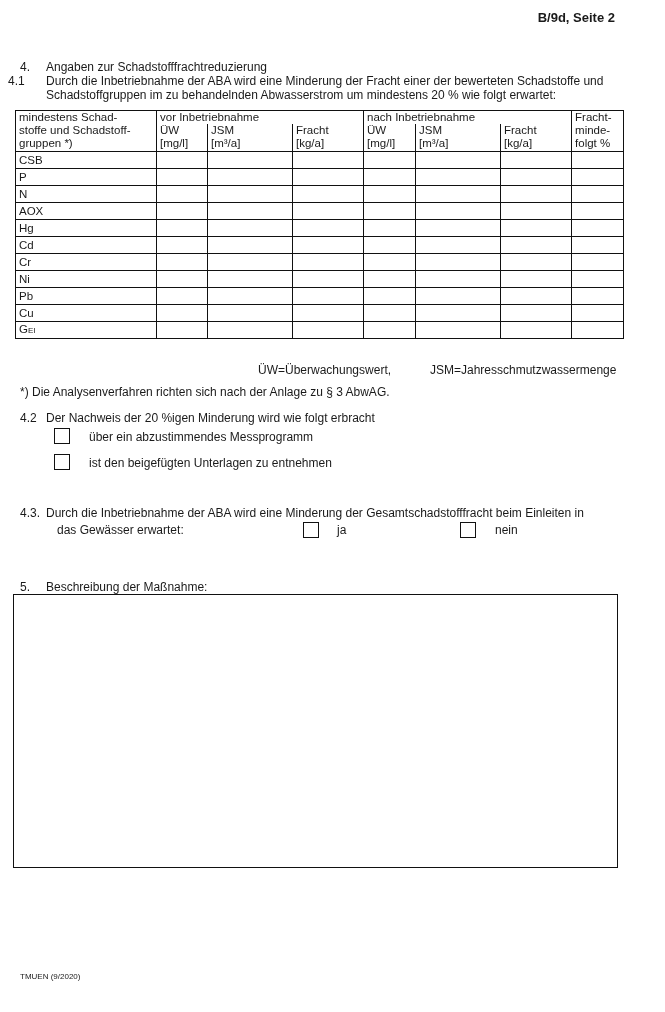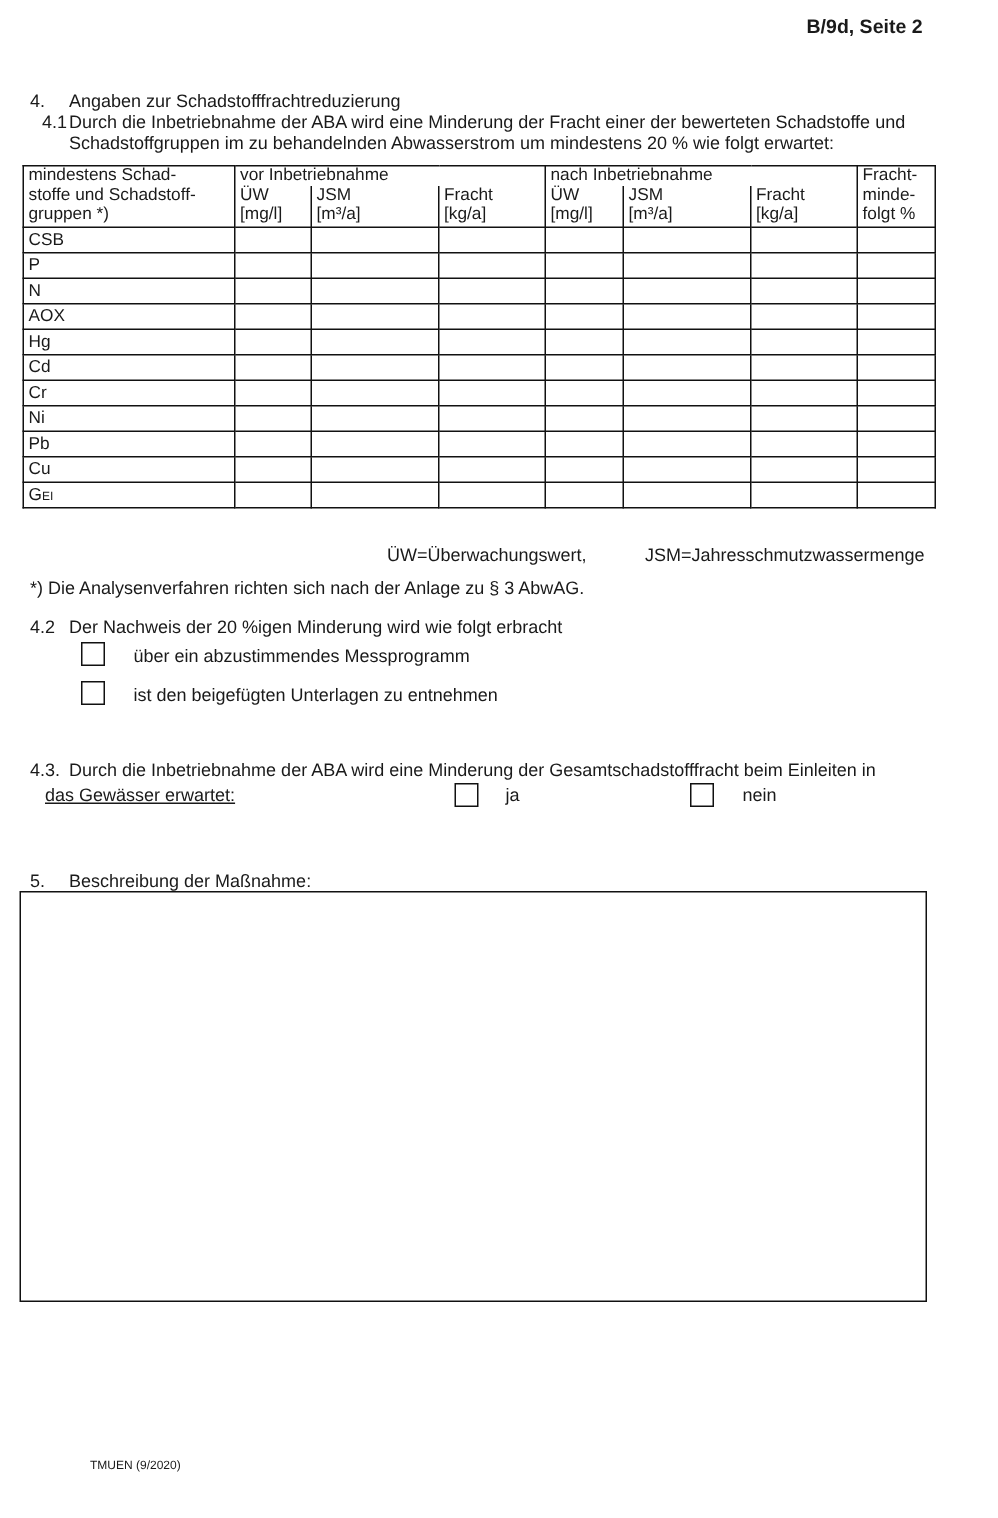--- a/index.html
+++ b/index.html
@@ -9,32 +9,32 @@
   .txt { position: absolute; white-space: nowrap; }
   table.grid { position: absolute; left: 15px; top: 110px; width: 608px; border-collapse: collapse; table-layout: fixed; font-size: 11.5px; }
   table.grid td { border: 1px solid #111; padding: 0 3px; height: 16px; line-height: 14px; vertical-align: middle; }
   table.grid tr.hdr td { vertical-align: top; line-height: 13px; }
   table.grid .c { text-align: left; }
   .hdr1 td { border-bottom: none !important; height: 13px !important; }
   .hdr2 td { border-top: none !important; height: 27px !important; }
   .hdr2 td.sub { border-left: 1px solid #555; }
   .cb { position: absolute; width: 16px; height: 16px; border: 1px solid #111; background: #fff; box-sizing: border-box; }
   .desc-box { position: absolute; left: 13px; top: 594px; width: 605px; height: 274px; border: 1px solid #111; box-sizing: border-box; }
-  .footer { left: 20px; top: 972px; font-size: 8px; margin-left: 40px; }
+  .footer { left: 20px; top: 972px; font-size: 8px; }
   sub.el { font-size: 8px; vertical-align: baseline; }
 </style>
 </head>
 <body>
 
 <div class="abs page-id">B/9d, Seite 2</div>
 
 <div class="txt" style="left:20px; top:60px;">4.</div>
 <div class="txt" style="left:46px; top:60px;">Angaben zur Schadstofffrachtreduzierung</div>
 
-<div class="txt" style="left:28px; top:74px;text-align:right;">4.1</div>
+<div class="txt" style="left:8px; top:74px;text-align:right;">4.1</div>
 <div class="txt" style="left:46px; top:74px;">Durch die Inbetriebnahme der ABA wird eine Minderung der Fracht einer der bewerteten Schadstoffe und</div>
 <div class="txt" style="left:46px; top:88px;">Schadstoffgruppen im zu behandelnden Abwasserstrom um mindestens 20 % wie folgt erwartet:</div>
 
 <table class="grid">
   <colgroup>
     <col style="width:141px">
       <col style="width:51px">
       <col style="width:85px">
       <col style="width:71px">
     <col style="width:52px">
@@ -204,21 +204,21 @@
 
 <div class="txt" style="left:20px; top:411px;">4.2</div>
 <div class="txt" style="left:46px; top:411px;">Der Nachweis der 20 %igen Minderung wird wie folgt erbracht</div>
 <div class="cb" style="left:54px; top:428px;"></div>
 <div class="txt" style="left:89px; top:430px;">über ein abzustimmendes Messprogramm</div>
 <div class="cb" style="left:54px; top:454px;"></div>
 <div class="txt" style="left:89px; top:456px;">ist den beigefügten Unterlagen zu entnehmen</div>
 
 <div class="txt" style="left:20px; top:506px;">4.3.</div>
 <div class="txt" style="left:46px; top:506px;">Durch die Inbetriebnahme der ABA wird eine Minderung der Gesamtschadstofffracht beim Einleiten in</div>
-<div class="txt" style="left:30px; top:523px;text-decoration:underline;">das Gewässer erwartet:</div>
+<div class="txt" style="left:57px; top:523px;">das Gewässer erwartet:</div>
 <div class="cb" style="left:303px; top:522px;"></div>
 <div class="txt" style="left:337px; top:523px;">ja</div>
 <div class="cb" style="left:460px; top:522px;"></div>
 <div class="txt" style="left:495px; top:523px;">nein</div>
 
 <div class="txt" style="left:20px; top:580px;">5.</div>
 <div class="txt" style="left:46px; top:580px;">Beschreibung der Maßnahme:</div>
 <div class="desc-box"></div>
 
 <div class="abs footer">TMUEN (9/2020)</div>

